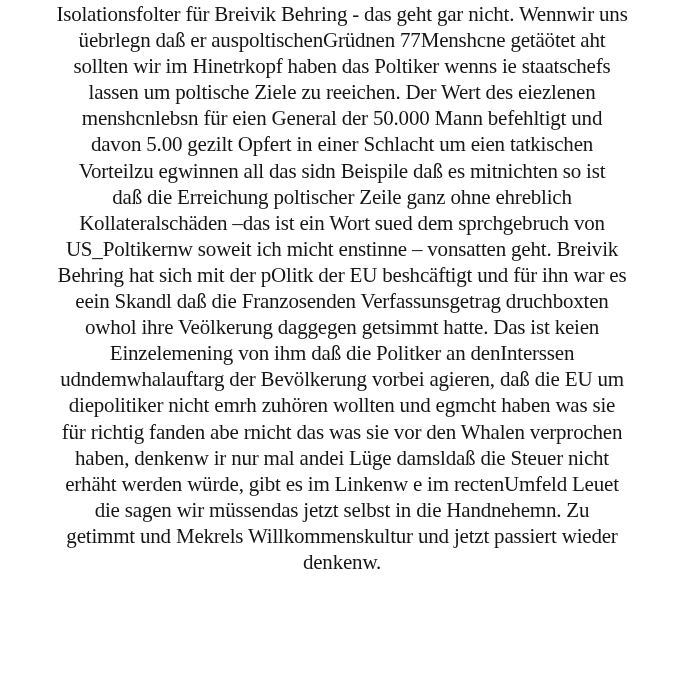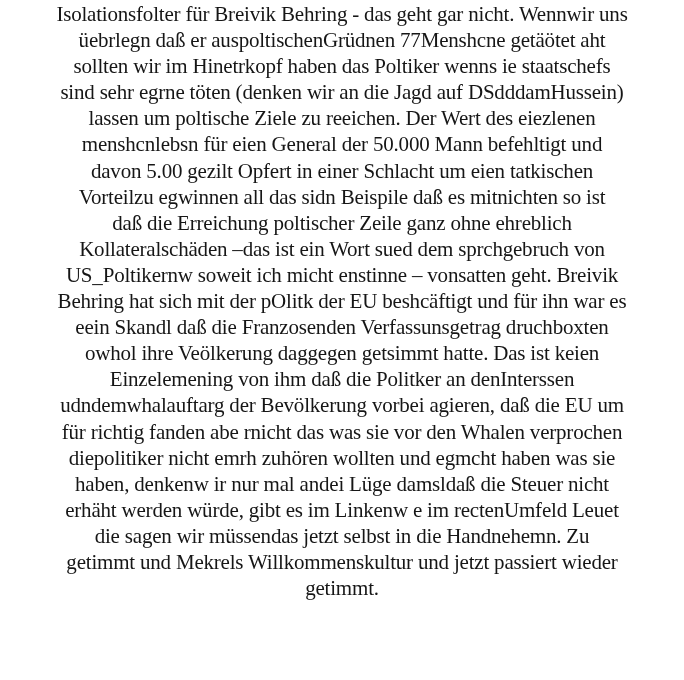--- a/index.html
+++ b/index.html
@@ -29,33 +29,32 @@
     white-space: nowrap;
   }
 </style>
 </head>
 <body style="background: rgb(255, 255, 255);">
 
 <div class="text-block" style="color: rgb(22, 22, 22);">
     <div class="line">Isolationsfolter für Breivik Behring - das geht gar nicht. Wennwir uns</div>
     <div class="line">üebrlegn daß er auspoltischenGrüdnen 77Menshcne getäötet aht</div>
     <div class="line">sollten wir im Hinetrkopf haben das Poltiker wenns ie staatschefs</div>
-    <div class="line">sind sehr egrne töten (denken wir an die Jagd auf DSdddamHussein)</div>
     <div class="line">lassen um poltische Ziele zu reeichen. Der Wert des eiezlenen</div>
     <div class="line">menshcnlebsn für eien General der 50.000 Mann befehltigt und</div>
     <div class="line">davon 5.00 gezilt Opfert in einer Schlacht um eien tatkischen</div>
     <div class="line">Vorteilzu egwinnen all das sidn Beispile daß es mitnichten so ist</div>
     <div class="line">daß die Erreichung poltischer Zeile ganz ohne ehreblich</div>
     <div class="line">Kollateralschäden –das ist ein Wort sued dem sprchgebruch von</div>
     <div class="line">US_Poltikernw soweit ich micht enstinne – vonsatten geht. Breivik</div>
     <div class="line">Behring hat sich mit der pOlitk der EU beshcäftigt und für ihn war es</div>
     <div class="line">eein Skandl daß die Franzosenden Verfassunsgetrag druchboxten</div>
     <div class="line">owhol ihre Veölkerung daggegen getsimmt hatte. Das ist keien</div>
     <div class="line">Einzelemening von ihm daß die Politker an denInterssen</div>
     <div class="line">udndemwhalauftarg der Bevölkerung vorbei agieren, daß die EU um</div>
+    <div class="line">diepolitiker nicht emrh zuhören wollten und egmcht haben was sie</div>
     <div class="line">für richtig fanden abe rnicht das was sie vor den Whalen verprochen</div>
-    <div class="line">diepolitiker nicht emrh zuhören wollten und egmcht haben was sie</div>
     <div class="line">haben, denkenw ir nur mal andei Lüge damsldaß die Steuer nicht</div>
     <div class="line">erhäht werden würde, gibt es im Linkenw e im rectenUmfeld Leuet</div>
     <div class="line">die sagen wir müssendas jetzt selbst in die Handnehemn. Zu</div>
     <div class="line">getimmt und Mekrels Willkommenskultur und jetzt passiert wieder</div>
-    <div class="line">getimmt.</div>
+    <div class="line">denkenw.</div>
   </div>
 
 </body></html>

